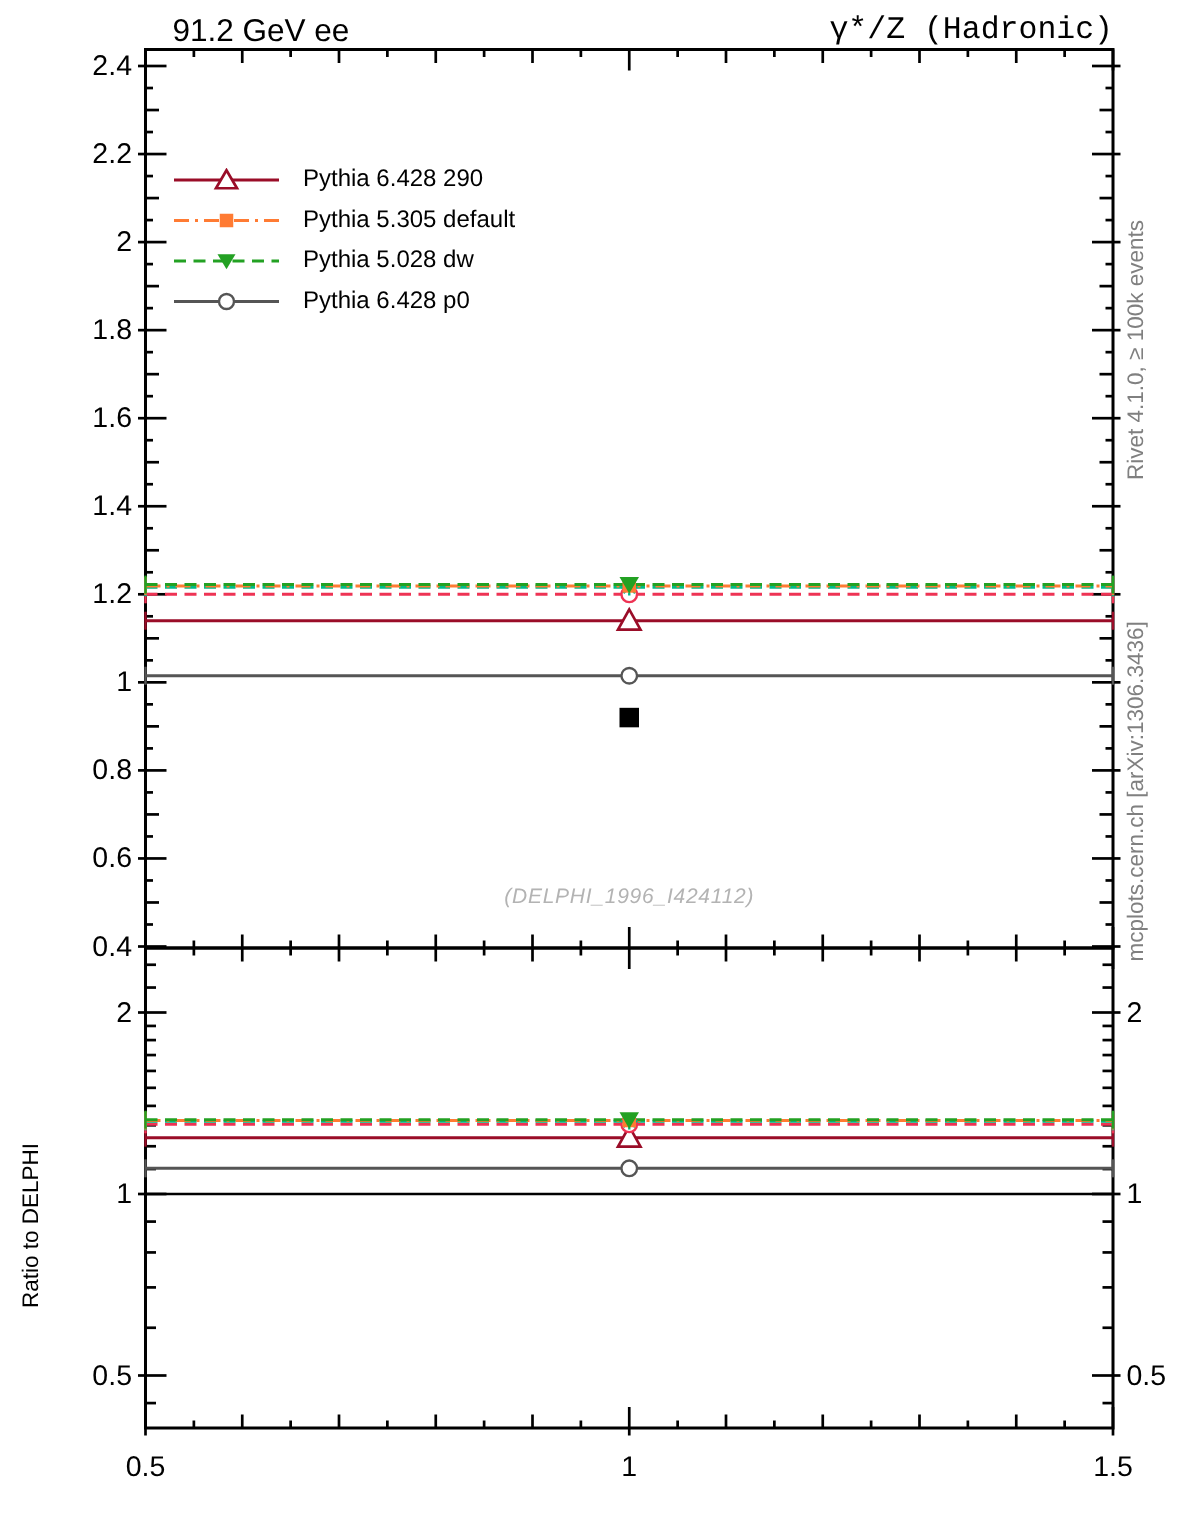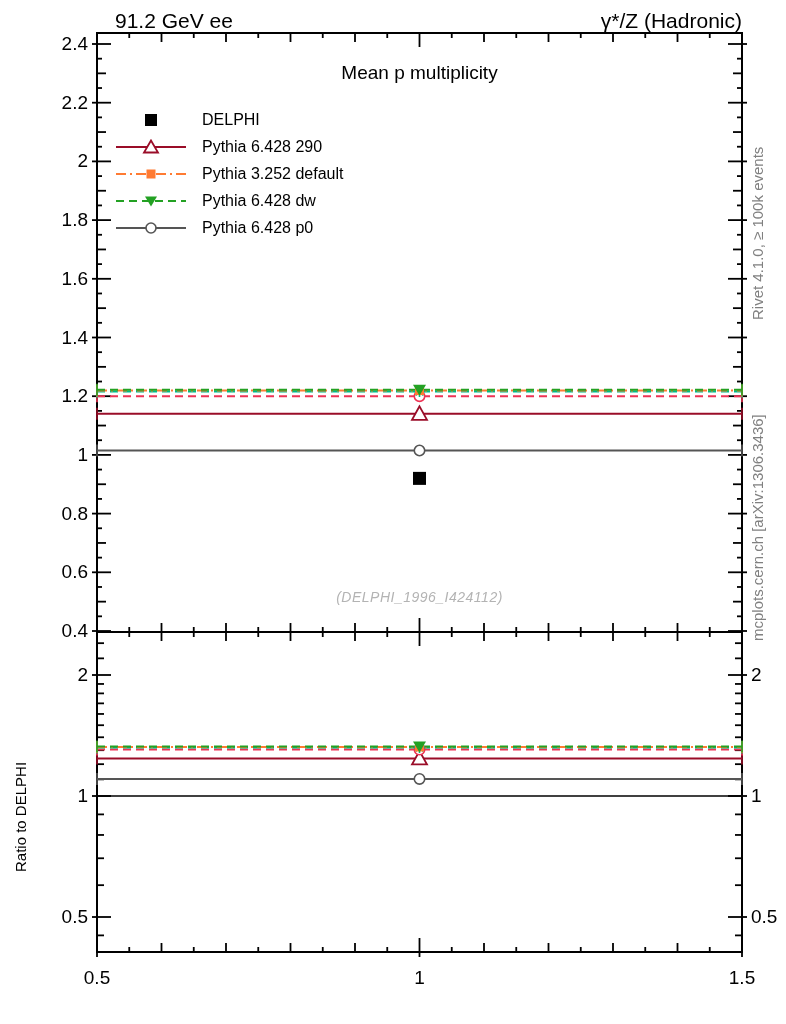--- a/index.html
+++ b/index.html
@@ -285,59 +285,50 @@
       <rect x="415" y="386.1234999999999" width="9" height="9" fill="#ff7b33"></rect>
       <rect x="415" y="742.5067222204392" width="9" height="9" fill="#ff7b33"></rect>
       <polygon points="419.5,395.743 413,384.743 426,384.743" fill="#23a123"></polygon>
       <polygon points="419.5,752.4801272511346 413,741.4801272511346 426,741.4801272511346" fill="#23a123"></polygon>
       <circle cx="419.5" cy="450.4975" r="5.2" fill="#fff" stroke="#555555" stroke-width="1.6"></circle>
       <circle cx="419.5" cy="778.8866322975553" r="5.2" fill="#fff" stroke="#555555" stroke-width="1.6"></circle>
       <rect x="413" y="471.88" width="13" height="13" fill="#000000"></rect>
     </svg>
 
   <div class="abs txt hdr" style="left:115px;">91.2 GeV ee</div>
-  <div class="abs txt hdr" style="right:44px;">γ*/Z (Hadronic)</div>
-
-  <div class="abs txt title">Mean p multiplicity</div>
+  <div class="abs txt hdr" style="right:44px;font-family:Liberation Mono, monospace;">γ*/Z (Hadronic)</div>
+
 
   <div class="abs legend" id="legend">
-      <div class="legend-row">
-        <span class="legend-swatch">
-          <svg width="70" height="16">
-            <rect x="29" y="2" width="12" height="12" fill="#000000"></rect>
-          </svg>
-        </span>
-        <span class="legend-label">DELPHI</span>
-      </div>
       <div class="legend-row">
         <span class="legend-swatch">
           <svg width="70" height="16">
             <line x1="0" y1="8" x2="70" y2="8" stroke="#9a0d28" stroke-width="2"></line>
             <polygon points="35,1.5 28,13.5 42,13.5" fill="#fff" stroke="#9a0d28" stroke-width="1.8"></polygon>
           </svg>
         </span>
         <span class="legend-label">Pythia 6.428 290</span>
       </div>
       <div class="legend-row">
         <span class="legend-swatch">
           <svg width="70" height="16">
             <line x1="0" y1="8" x2="70" y2="8" stroke="#ff7b33" stroke-width="2" stroke-dasharray="10,4,2,4"></line>
             <rect x="30.5" y="3.5" width="9" height="9" fill="#ff7b33"></rect>
           </svg>
         </span>
-        <span class="legend-label">Pythia 3.252 default</span>
+        <span class="legend-label">Pythia 5.305 default</span>
       </div>
       <div class="legend-row">
         <span class="legend-swatch">
           <svg width="70" height="16">
             <line x1="0" y1="8" x2="70" y2="8" stroke="#23a123" stroke-width="2" stroke-dasharray="8,5"></line>
             <polygon points="35,13.5 29,3.5 41,3.5" fill="#23a123"></polygon>
           </svg>
         </span>
-        <span class="legend-label">Pythia 6.428 dw</span>
+        <span class="legend-label">Pythia 5.028 dw</span>
       </div>
       <div class="legend-row">
         <span class="legend-swatch">
           <svg width="70" height="16">
             <line x1="0" y1="8" x2="70" y2="8" stroke="#555555" stroke-width="2"></line>
             <circle cx="35" cy="8" r="5" fill="#fff" stroke="#555555" stroke-width="1.6"></circle>
           </svg>
         </span>
         <span class="legend-label">Pythia 6.428 p0</span>
       </div>

